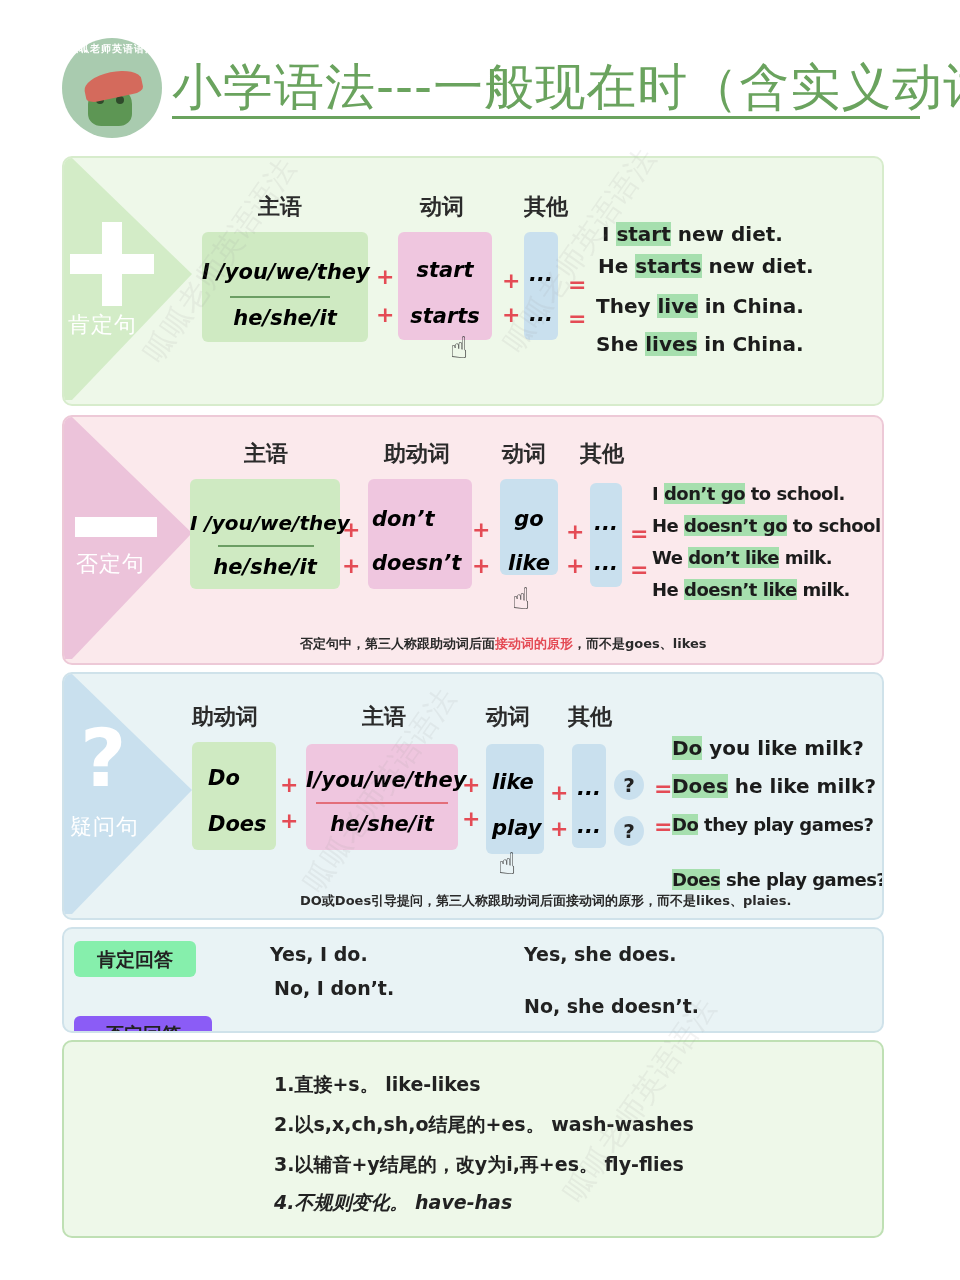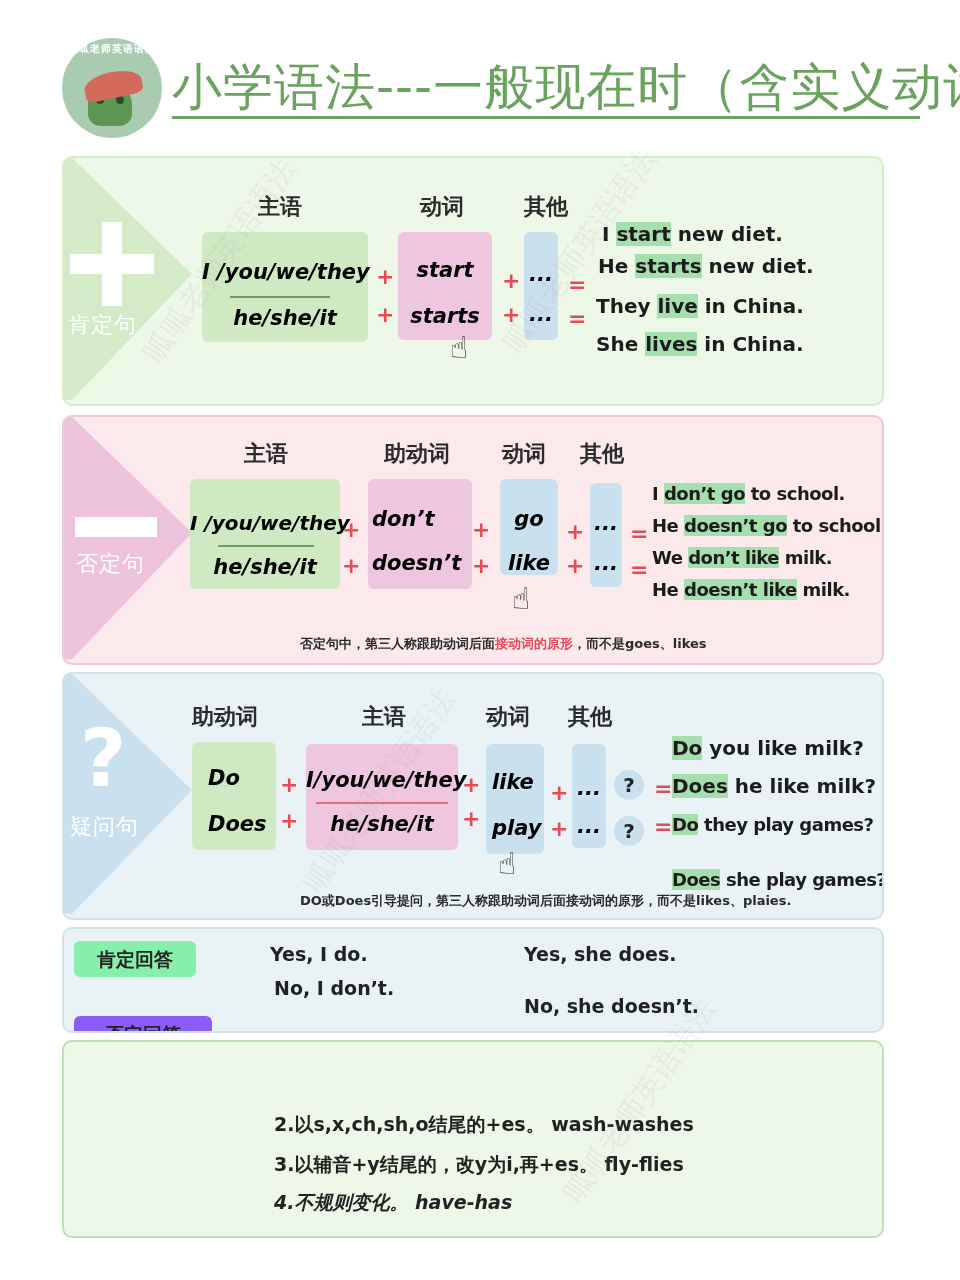--- a/index.html
+++ b/index.html
@@ -222,20 +222,21 @@
 <div class="abs panel p-ans">
   <div class="abs tag" style="left:10px;top:12px;width:122px;background:#86efac;">肯定回答</div>
   <div class="abs tag" style="left:10px;top:58px;width:138px;background:#8b5cf6;margin-top:29px;">否定回答</div>
   <div class="abs ans" style="left:206px;top:14px;">Yes, I do.</div>
   <div class="abs ans" style="left:460px;top:14px;">Yes, she does.</div>
   <div class="abs ans" style="left:210px;top:48px;">No, I don’t.</div>
   <div class="abs ans" style="left:460px;top:66px;">No,  she doesn’t.</div>
 </div>
 
 <div class="abs panel p-verb">
+  <div class="abs rule" style="left:210px;top:30px;">1.直接+s。 like-likes</div>
   <div class="abs rule" style="left:210px;top:70px;">2.以s,x,ch,sh,o结尾的+es。 wash-washes</div>
   <div class="abs rule" style="left:210px;top:110px;">3.以辅音+y结尾的，改y为i,再+es。 fly-flies</div>
   <div class="abs rule" style="left:210px;top:148px;font-style:italic;">4.不规则变化。 have-has</div>
 </div>
 
 <div class="abs watermark" style="left:100px;top:240px;">呱呱老师英语语法</div>
 <div class="abs watermark" style="left:460px;top:230px;">呱呱老师英语语法</div>
 <div class="abs watermark" style="left:260px;top:770px;">呱呱老师英语语法</div>
 <div class="abs watermark" style="left:520px;top:1080px;">呱呱老师英语语法</div>
 

